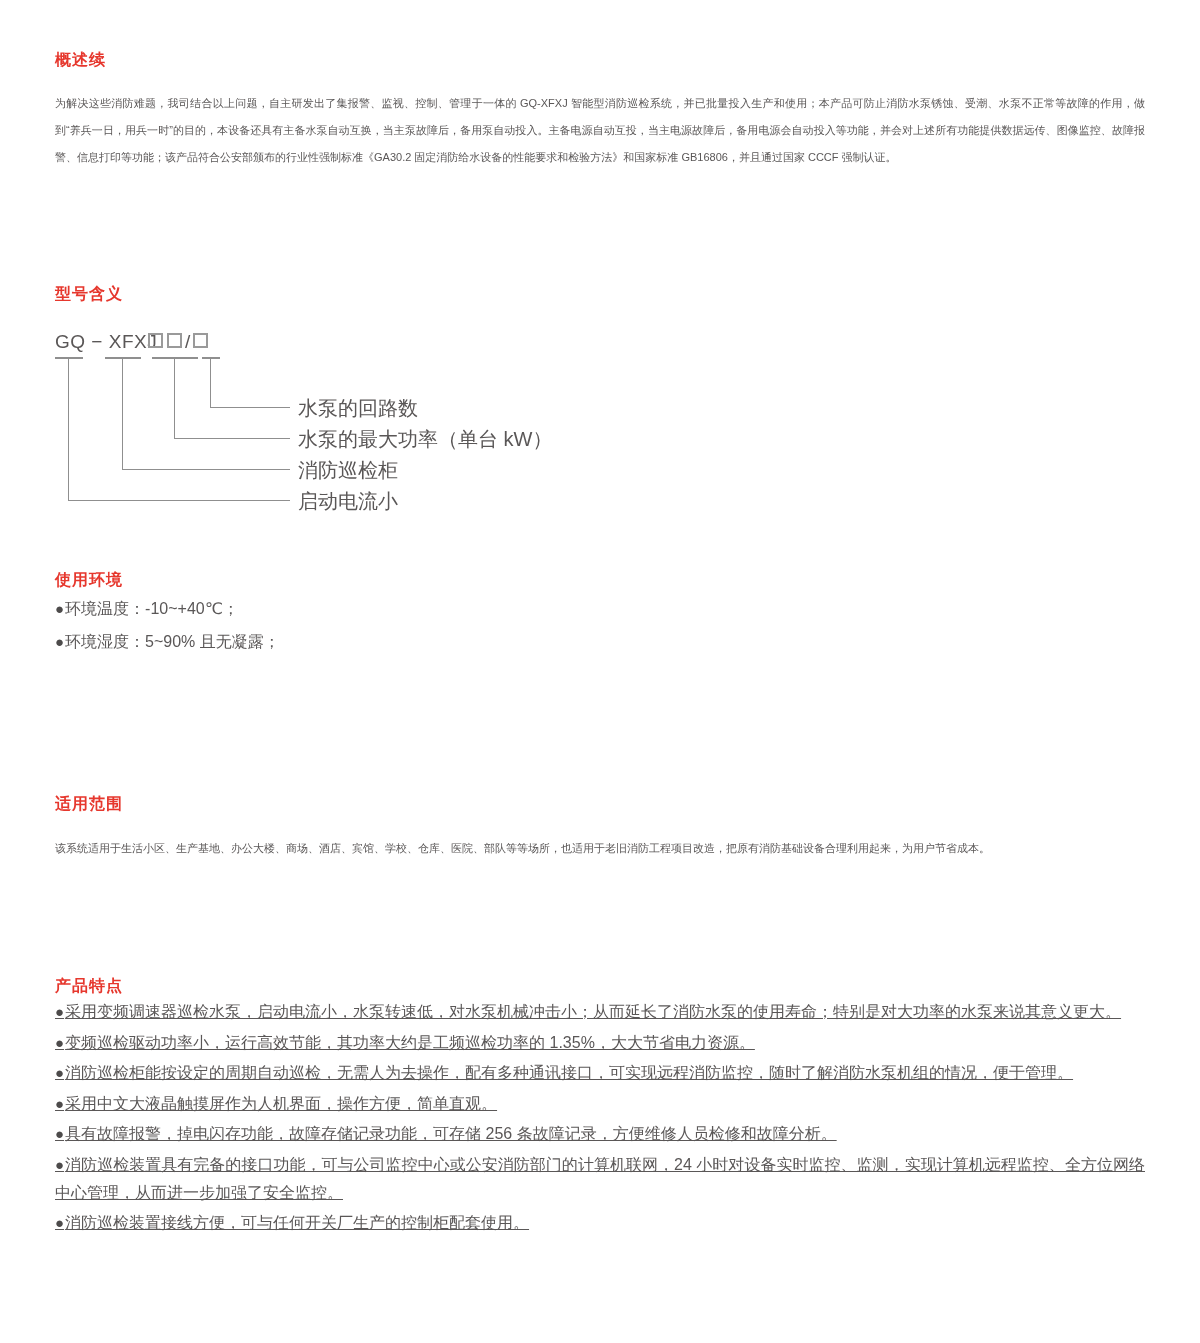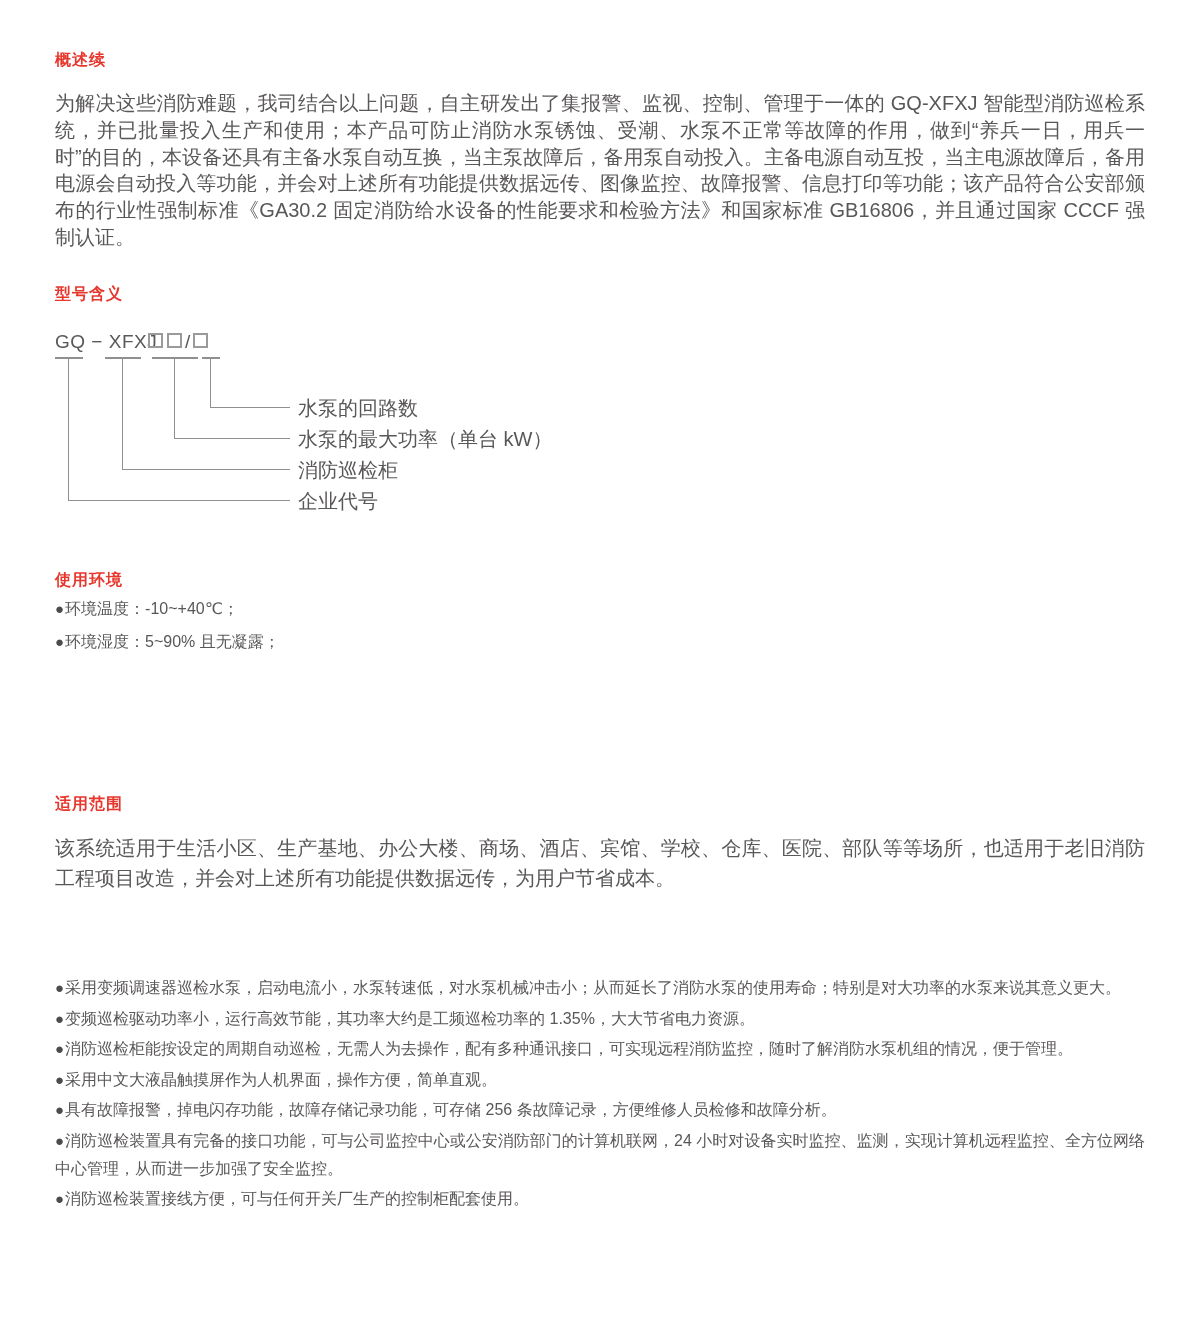--- a/index.html
+++ b/index.html
@@ -13,21 +13,21 @@
   .section { position:absolute; left:55px; width:1090px; }
   .sec-heading {
     color:#e6372d;
     font-size:16px;
     font-weight:bold;
     line-height:24px;
     letter-spacing:1px;
   }
   .body-para {
     margin-top:18px;
-    font-size:20px;
+    font-size:11px;
     line-height:26.8px;
     text-align:justify;
     color:#5a5757;
   }
   
   #sec-model { top:282px; }
   .diagram { position:relative; margin-top:25px; height:185px; }
   .code-row { position:absolute; left:0; top:0; height:22px; white-space:nowrap; }
   .code-text {
     display:inline-block; width:92px;
@@ -63,21 +63,21 @@
   .dl4 { top:68px; }
   .dl3 { top:99px; }
   .dl2 { top:130px; }
   .dl1 { top:161px; }
   
   .blist { margin-top:0; }
   .bitem {
     font-size:16px; line-height:28px; text-align:justify; color:#5a5757;
   }
   .env .bitem { line-height:33px; }
-  .feat .bitem { line-height:28px; margin-bottom:2.5px; }
+  .feat .bitem { line-height:28px; margin-bottom:2.5px;text-decoration:underline; }
   .dot { color:#4d4b4b; margin-right:1px; font-size:15px; }
   
   #sec-overview { top:48px; }
   #sec-env      { top:568px; }
   #sec-scope    { top:792px; }
   #sec-features { top:974px; }
   #sec-scope .body-para { line-height:29.5px; }
 </style>
 </head>
 <body>
@@ -101,38 +101,39 @@
     <div class="vline v2"></div>
     <div class="vline v3"></div>
     <div class="vline v4"></div>
     <div class="hline h1"></div>
     <div class="hline h2"></div>
     <div class="hline h3"></div>
     <div class="hline h4"></div>
     <div class="dlabel dl4">水泵的回路数</div>
     <div class="dlabel dl3">水泵的最大功率（单台 kW）</div>
     <div class="dlabel dl2">消防巡检柜</div>
-    <div class="dlabel dl1">企业代号</div>
+    <div class="dlabel dl1">启动电流小</div>
   </div>
 </div>
 
 <div class="section env" id="sec-env">
   <div class="sec-heading">使用环境</div>
   <div class="blist">
     <div class="bitem"><span class="dot">●</span><span>环境温度：-10~+40℃；</span></div>
     <div class="bitem"><span class="dot">●</span><span>环境湿度：5~90% 且无凝露；</span></div>
   </div>
 </div>
 
 <div class="section" id="sec-scope">
   <div class="sec-heading">适用范围</div>
-  <div class="body-para">该系统适用于生活小区、生产基地、办公大楼、商场、酒店、宾馆、学校、仓库、医院、部队等等场所，也适用于老旧消防工程项目改造，并会对上述所有功能提供数据远传，为用户节省成本。</div>
+  <div class="body-para">该系统适用于生活小区、生产基地、办公大楼、商场、酒店、宾馆、学校、仓库、医院、部队等等场所，也适用于老旧消防工程项目改造，把原有消防基础设备合理利用起来，为用户节省成本。</div>
 </div>
 
 <div class="section feat" id="sec-features">
+  <div class="sec-heading">产品特点</div>
   <div class="blist">
     <div class="bitem"><span class="dot">●</span><span>采用变频调速器巡检水泵，启动电流小，水泵转速低，对水泵机械冲击小；从而延长了消防水泵的使用寿命；特别是对大功率的水泵来说其意义更大。</span></div>
     <div class="bitem"><span class="dot">●</span><span>变频巡检驱动功率小，运行高效节能，其功率大约是工频巡检功率的 1.35%，大大节省电力资源。</span></div>
     <div class="bitem"><span class="dot">●</span><span>消防巡检柜能按设定的周期自动巡检，无需人为去操作，配有多种通讯接口，可实现远程消防监控，随时了解消防水泵机组的情况，便于管理。</span></div>
     <div class="bitem"><span class="dot">●</span><span>采用中文大液晶触摸屏作为人机界面，操作方便，简单直观。</span></div>
     <div class="bitem"><span class="dot">●</span><span>具有故障报警，掉电闪存功能，故障存储记录功能，可存储 256 条故障记录，方便维修人员检修和故障分析。</span></div>
     <div class="bitem"><span class="dot">●</span><span>消防巡检装置具有完备的接口功能，可与公司监控中心或公安消防部门的计算机联网，24 小时对设备实时监控、监测，实现计算机远程监控、全方位网络中心管理，从而进一步加强了安全监控。</span></div>
     <div class="bitem"><span class="dot">●</span><span>消防巡检装置接线方便，可与任何开关厂生产的控制柜配套使用。</span></div>
   </div>
 </div>

